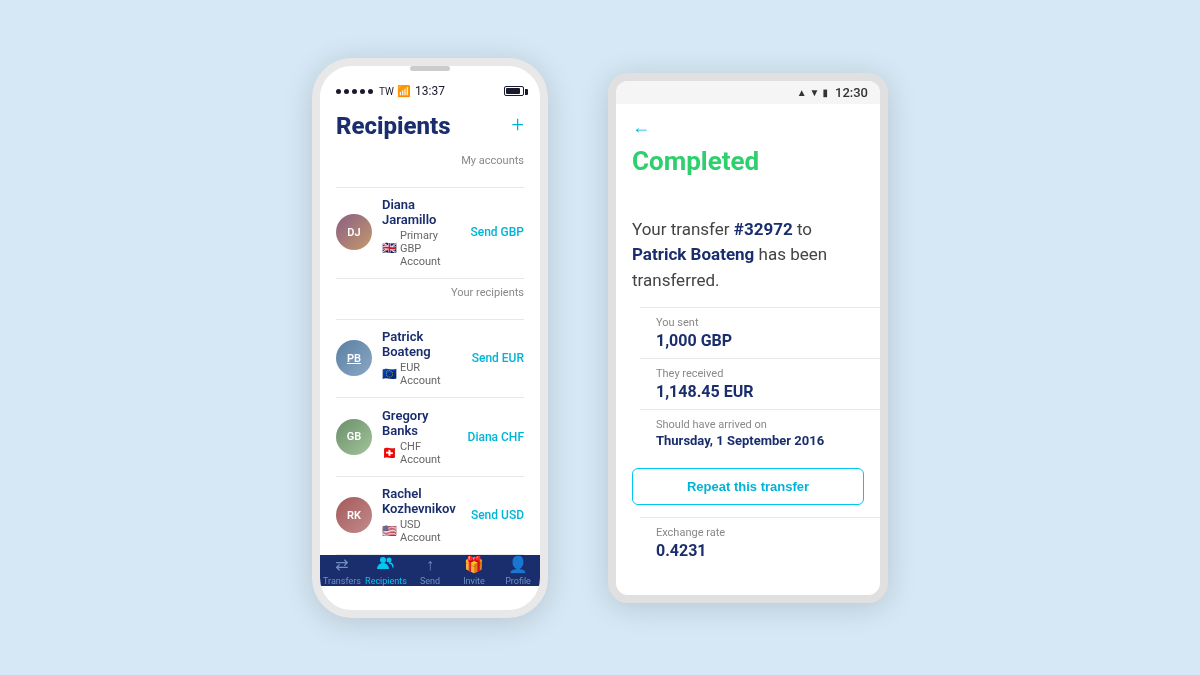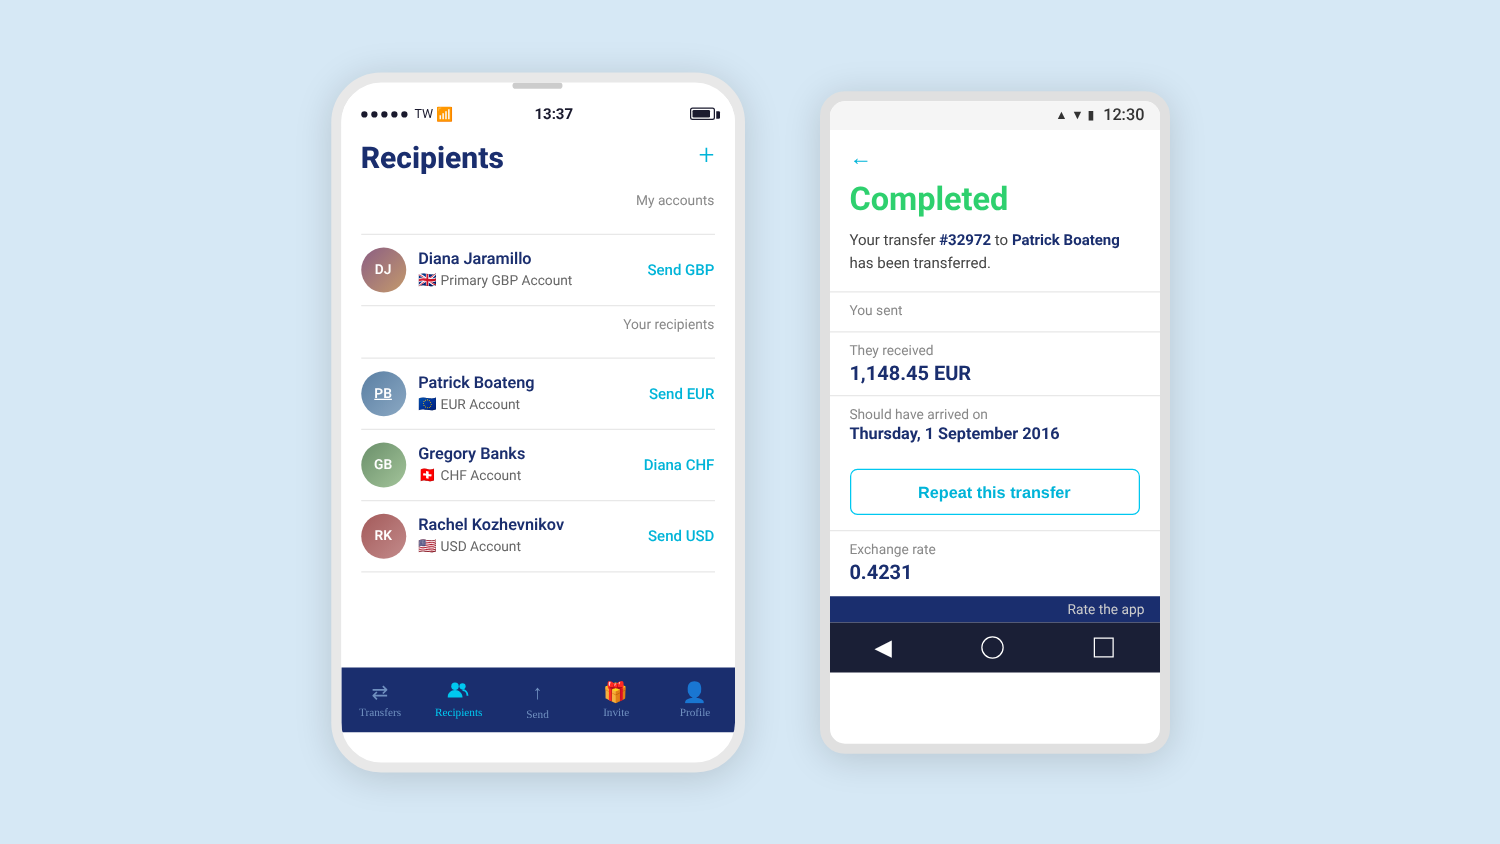--- a/index.html
+++ b/index.html
@@ -18,42 +18,41 @@
     .phone {
       background: white;
       border-radius: 40px;
       box-shadow: 0 4px 30px rgba(0,0,0,0.15);
       position: relative;
       overflow: hidden;
     }
 
     
     .phone-ios {
-      width: 331px;
+      width: 236px;
       height: 560px;
       border: 8px solid #e8e8e8;
       border-radius: 40px;
     }
 
     .phone-ios .notch-area {
       background: white;
       padding: 8px 16px 4px;
       display: flex;
       justify-content: space-between;
       align-items: center;
       font-size: 11px;
       color: #1a1a2e;
     }
     .phone-ios .notch-area .time {
-      font-weight: 700;
+      font-weight: 400;
       font-size: 12px;
       position: absolute;
       left: 50%;
       transform: translateX(-50%);
-      margin-left: 13px;
     }
     .phone-ios .notch-area .status-left {
       display: flex;
       gap: 3px;
       align-items: center;
       font-size: 10px;
     }
     .phone-ios .notch-area .status-right {
       display: flex;
       gap: 4px;
@@ -214,21 +213,20 @@
     .nav-item .nav-icon-sym {
       font-size: 16px;
       color: #7090c0;
     }
     .nav-item.active .nav-icon-sym {
       color: #00c8f0;
     }
     .nav-item .nav-label {
       font-size: 9px;
       color: #7090c0;
-      font-family: Liberation Serif, serif;
     }
     .nav-item.active .nav-label {
       color: #00c8f0;
     }
 
     
     .android-app-header {
       padding: 12px 16px 8px;
       display: flex;
       align-items: center;
@@ -239,32 +237,34 @@
       font-size: 18px;
       cursor: pointer;
     }
     .completed-title {
       font-size: 26px;
       font-weight: 700;
       color: #2ed06e;
       padding: 0 16px 8px;
     }
     .transfer-desc {
-      font-size: 12px;
+      font-size: 17px;
       color: #444;
       padding: 0 16px 14px;
       line-height: 1.5;
+      margin-top: 33px;
     }
     .transfer-desc strong {
       color: #1a2e6e;
       font-weight: 700;
     }
     .info-section {
       padding: 8px 16px;
       border-top: 1px solid #e8e8e8;
+      margin-left: 24px;
     }
     .info-label {
       font-size: 11px;
       color: #888;
       margin-bottom: 2px;
     }
     .info-value {
       font-size: 16px;
       font-weight: 700;
       color: #1a2e6e;
@@ -483,20 +483,21 @@
     </div>
 
     <div class="completed-title">Completed</div>
 
     <div class="transfer-desc">
       <span>Your transfer </span><strong>#32972</strong><span> to </span><strong>Patrick Boateng</strong><span> has been transferred.</span>
     </div>
 
     <div class="info-section">
       <div class="info-label">You sent</div>
+      <div class="info-value">1,000 GBP</div>
     </div>
 
     <div class="info-section">
       <div class="info-label">They received</div>
       <div class="info-value">1,148.45 EUR</div>
     </div>
 
     <div class="info-section">
       <div class="info-label">Should have arrived on</div>
       <div class="info-value-lg">Thursday, 1 September 2016</div>

